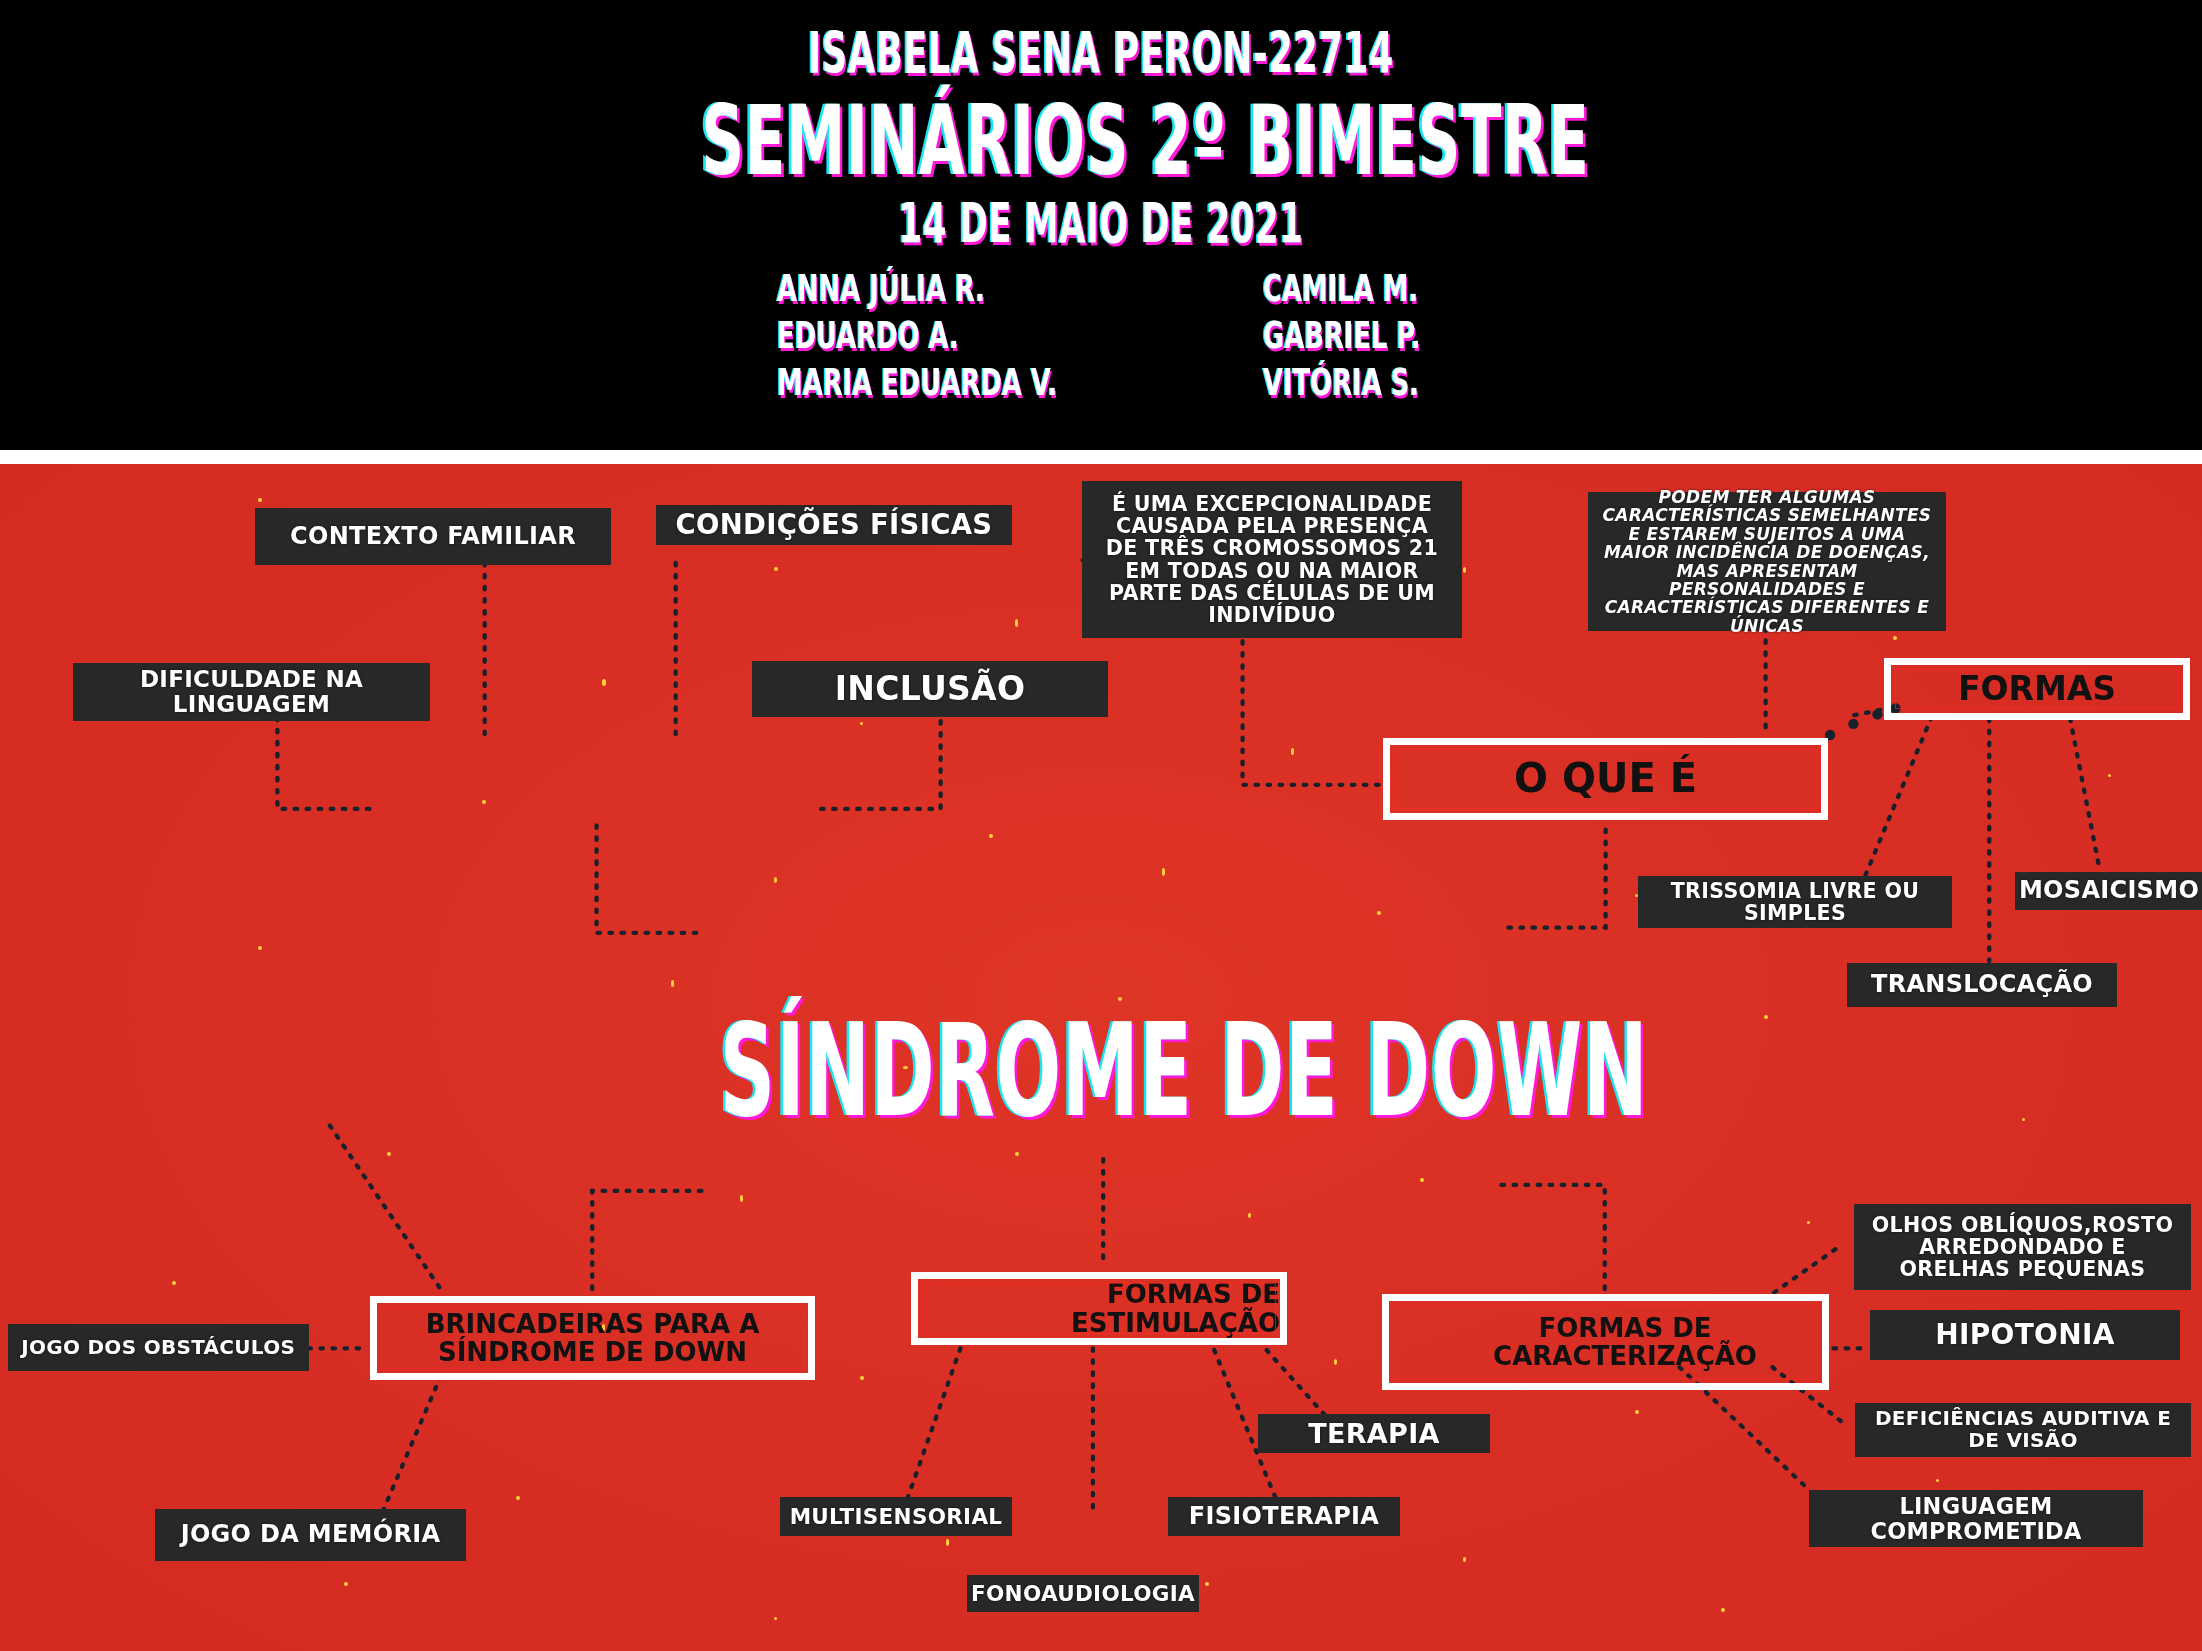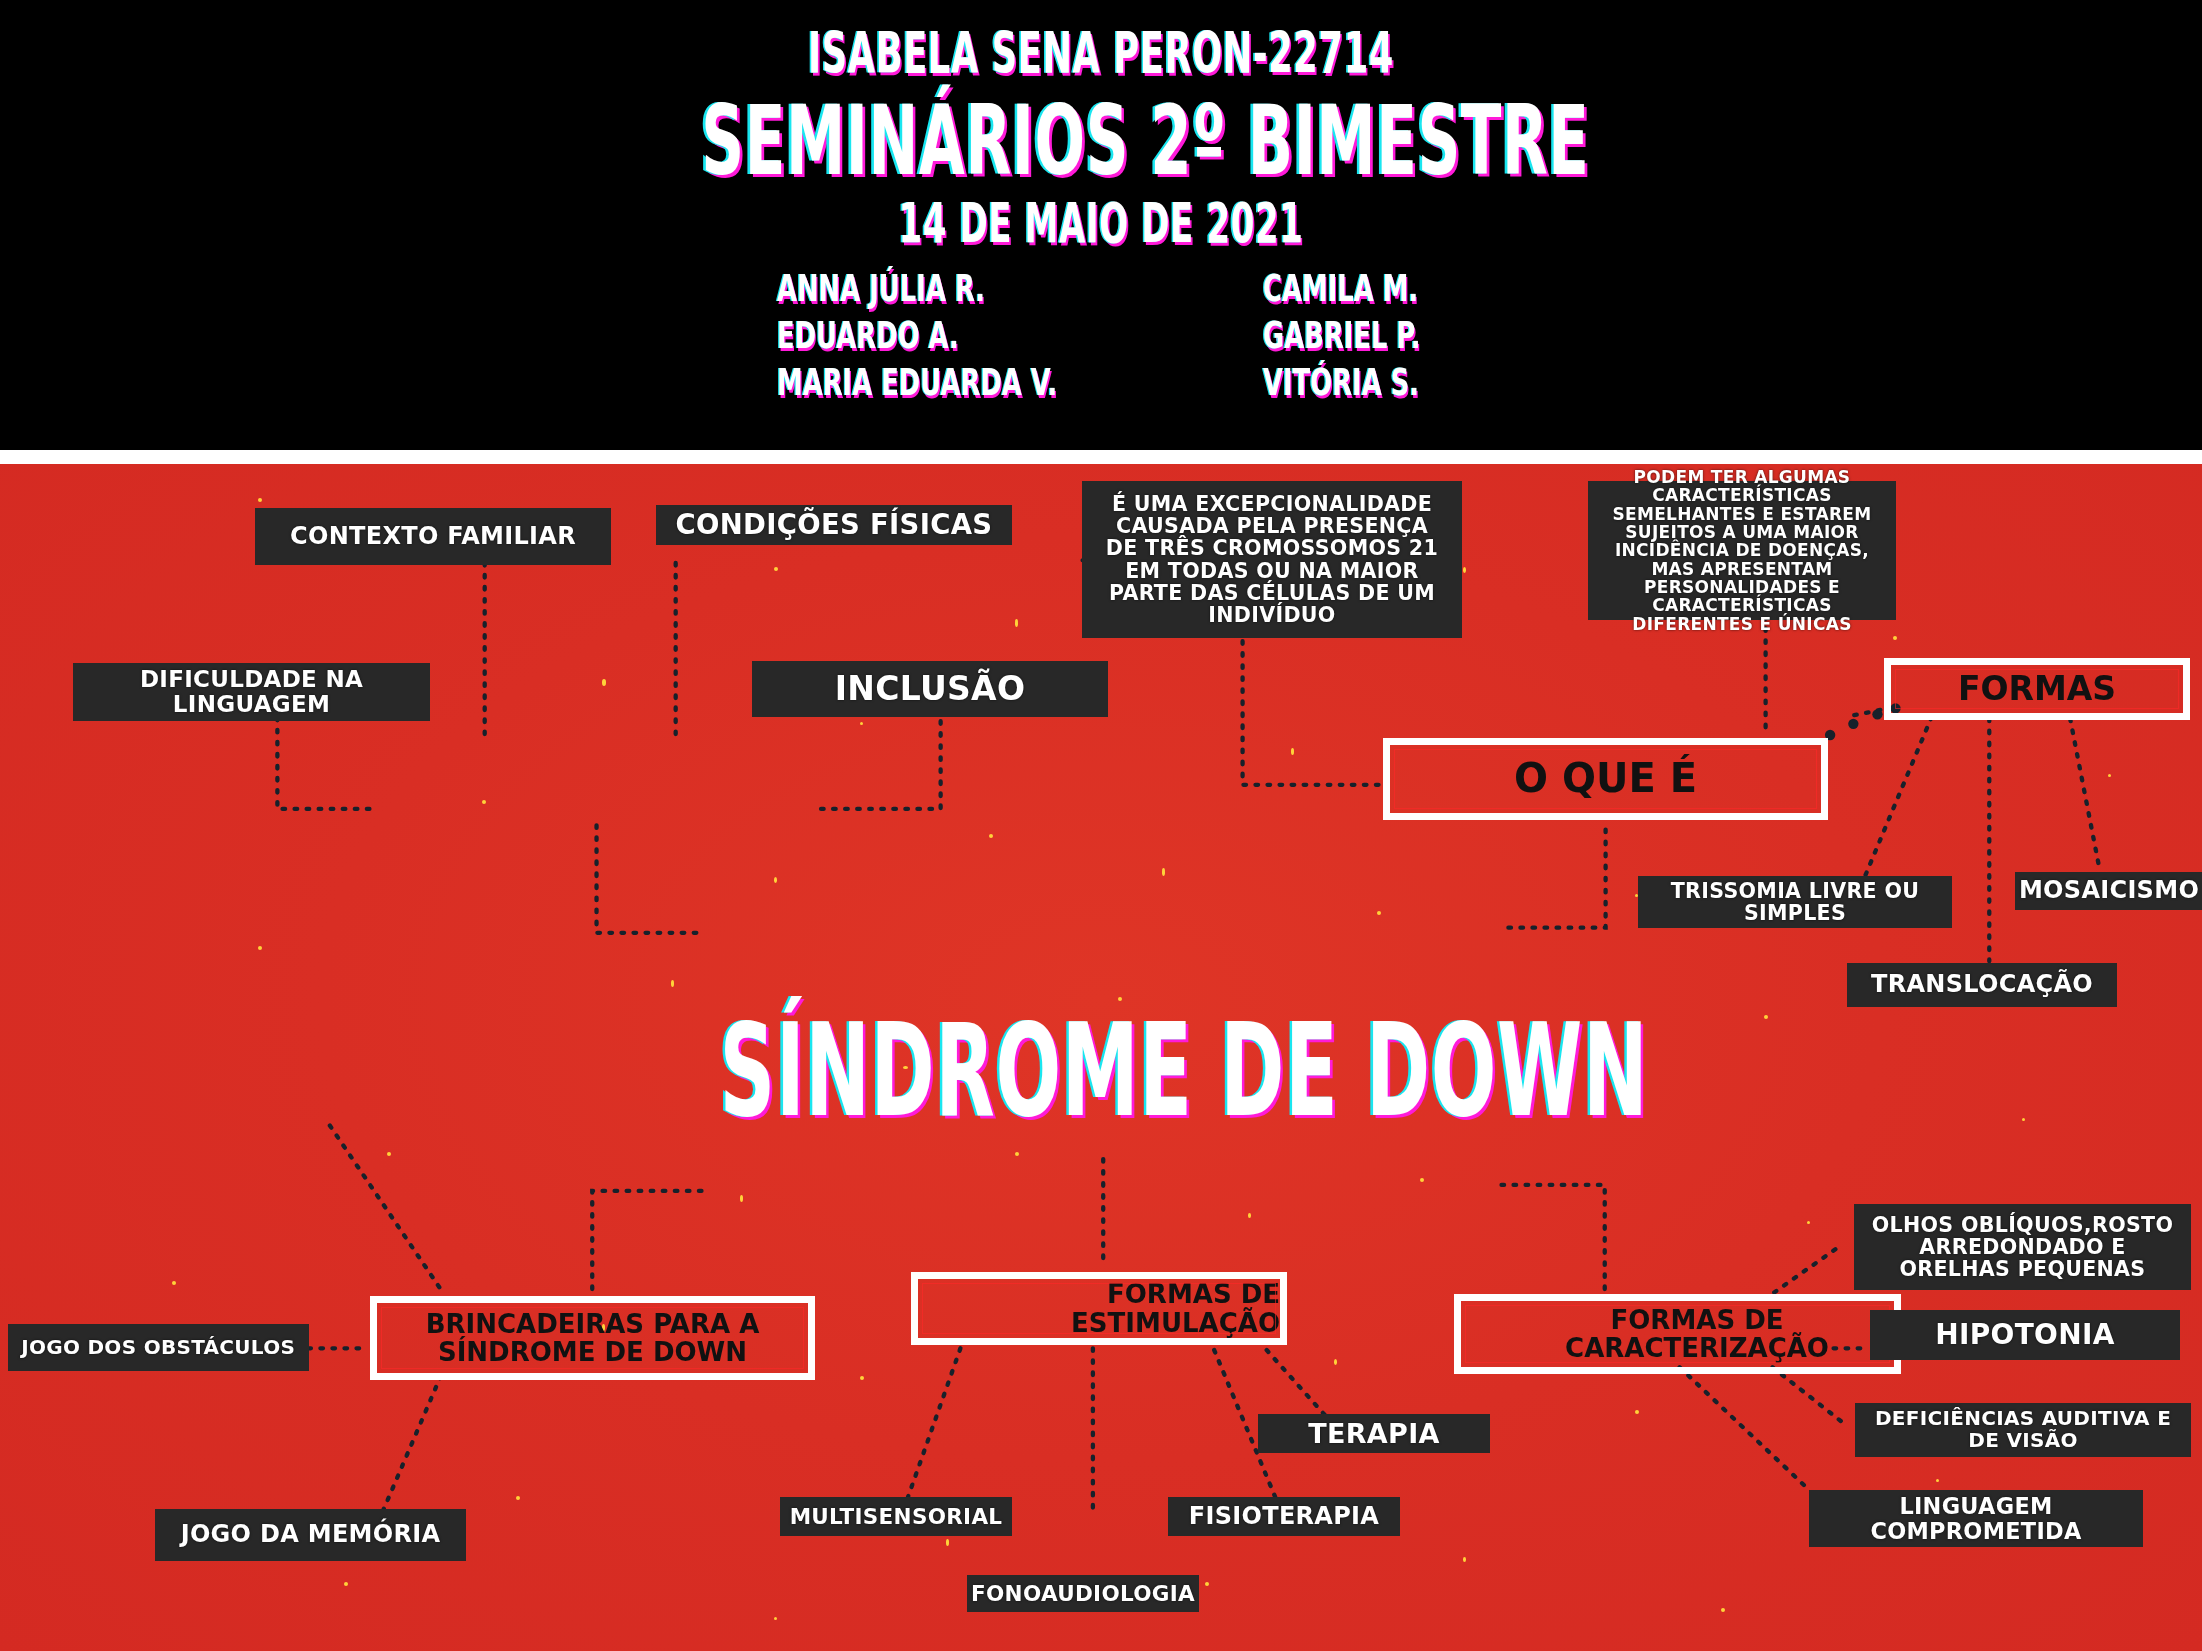--- a/index.html
+++ b/index.html
@@ -132,36 +132,36 @@
 
   <div class="glitch" style="left:465px; width:1273px; top:533px; font-size:129px; line-height:146px; transform:scaleX(0.6);">SÍNDROME DE DOWN</div>
 
   <div class="box" style="left:255px; top:44px; width:356px; height:57px; font-size:24px;">CONTEXTO FAMILIAR</div>
   <div class="box" style="left:656px; top:41px; width:356px; height:40px; font-size:27.5px;">CONDIÇÕES FÍSICAS</div>
   <div class="box" style="left:73px; top:199px; width:357px; height:58px; font-size:23px;">DIFICULDADE NA LINGUAGEM</div>
   <div class="box" style="left:752px; top:197px; width:356px; height:56px; font-size:33px;">INCLUSÃO</div>
 
   <div class="frame" style="left:1383px; top:274px; width:445px; height:82px; font-size:40px;">O QUE É</div>
   <div class="box" style="left:1082px; top:17px; width:380px; height:157px; font-size:20.6px; padding:0 19px;">É UMA EXCEPCIONALIDADE CAUSADA PELA PRESENÇA DE TRÊS CROMOSSOMOS 21 EM TODAS OU NA MAIOR PARTE DAS CÉLULAS DE UM INDIVÍDUO</div>
-  <div class="box" style="left:1588px; top:17px; width:308px; height:139px; font-size:17px; padding:0 12px;">PODEM TER ALGUMAS CARACTERÍSTICAS SEMELHANTES E ESTAREM SUJEITOS A UMA MAIOR INCIDÊNCIA DE DOENÇAS, MAS APRESENTAM PERSONALIDADES E CARACTERÍSTICAS DIFERENTES E ÚNICAS</div>
+  <div class="box" style="left:1588px; top:28px; width:358px; height:139px; font-size:17px; padding:0 12px;font-style:italic;">PODEM TER ALGUMAS CARACTERÍSTICAS SEMELHANTES E ESTAREM SUJEITOS A UMA MAIOR INCIDÊNCIA DE DOENÇAS, MAS APRESENTAM PERSONALIDADES E CARACTERÍSTICAS DIFERENTES E ÚNICAS</div>
 
   <div class="frame" style="left:1884px; top:194px; width:306px; height:62px; font-size:33px;">FORMAS</div>
   <div class="box" style="left:1638px; top:412px; width:314px; height:52px; font-size:20.6px;">TRISSOMIA LIVRE OU SIMPLES</div>
   <div class="box" style="left:1847px; top:499px; width:270px; height:44px; font-size:24px;">TRANSLOCAÇÃO</div>
   <div class="box" style="left:2015px; top:408px; width:188px; height:38px; font-size:24px;">MOSAICISMO</div>
 
   <div class="frame" style="left:370px; top:832px; width:445px; height:84px; font-size:26px;">BRINCADEIRAS PARA A SÍNDROME DE DOWN</div>
   <div class="box" style="left:7.7px; top:860px; width:301px; height:47px; font-size:20px;">JOGO DOS OBSTÁCULOS</div>
   <div class="box" style="left:155px; top:1045px; width:311px; height:52px; font-size:24px;">JOGO DA MEMÓRIA</div>
 
   <div class="frame" style="left:911px; top:808px; width:376px; height:73px; font-size:26px;text-align:right;">FORMAS DE ESTIMULAÇÃO</div>
   <div class="box" style="left:780px; top:1033px; width:232px; height:39px; font-size:21.5px;">MULTISENSORIAL</div>
   <div class="box" style="left:967px; top:1111px; width:232px; height:37px; font-size:21.5px;">FONOAUDIOLOGIA</div>
   <div class="box" style="left:1168px; top:1033px; width:232px; height:39px; font-size:24px;">FISIOTERAPIA</div>
   <div class="box" style="left:1258px; top:950px; width:232px; height:39px; font-size:27px;">TERAPIA</div>
 
-  <div class="frame" style="left:1454px; top:830px; width:447px; height:80px; font-size:26px;padding-left:39px;">FORMAS DE CARACTERIZAÇÃO</div>
+  <div class="frame" style="left:1382px; top:830px; width:447px; height:96px; font-size:26px;padding-left:39px;">FORMAS DE CARACTERIZAÇÃO</div>
   <div class="box" style="left:1854px; top:740px; width:337px; height:86px; font-size:20.6px;">OLHOS OBLÍQUOS,ROSTO ARREDONDADO E ORELHAS PEQUENAS</div>
   <div class="box" style="left:1870px; top:846px; width:310px; height:50px; font-size:28px;">HIPOTONIA</div>
   <div class="box" style="left:1809px; top:1026px; width:334px; height:57px; font-size:22.4px;">LINGUAGEM COMPROMETIDA</div>
   <div class="box" style="left:1855px; top:939px; width:336px; height:54px; font-size:20px;">DEFICIÊNCIAS AUDITIVA E DE VISÃO</div>
 </div>
 
 
 </body></html>

